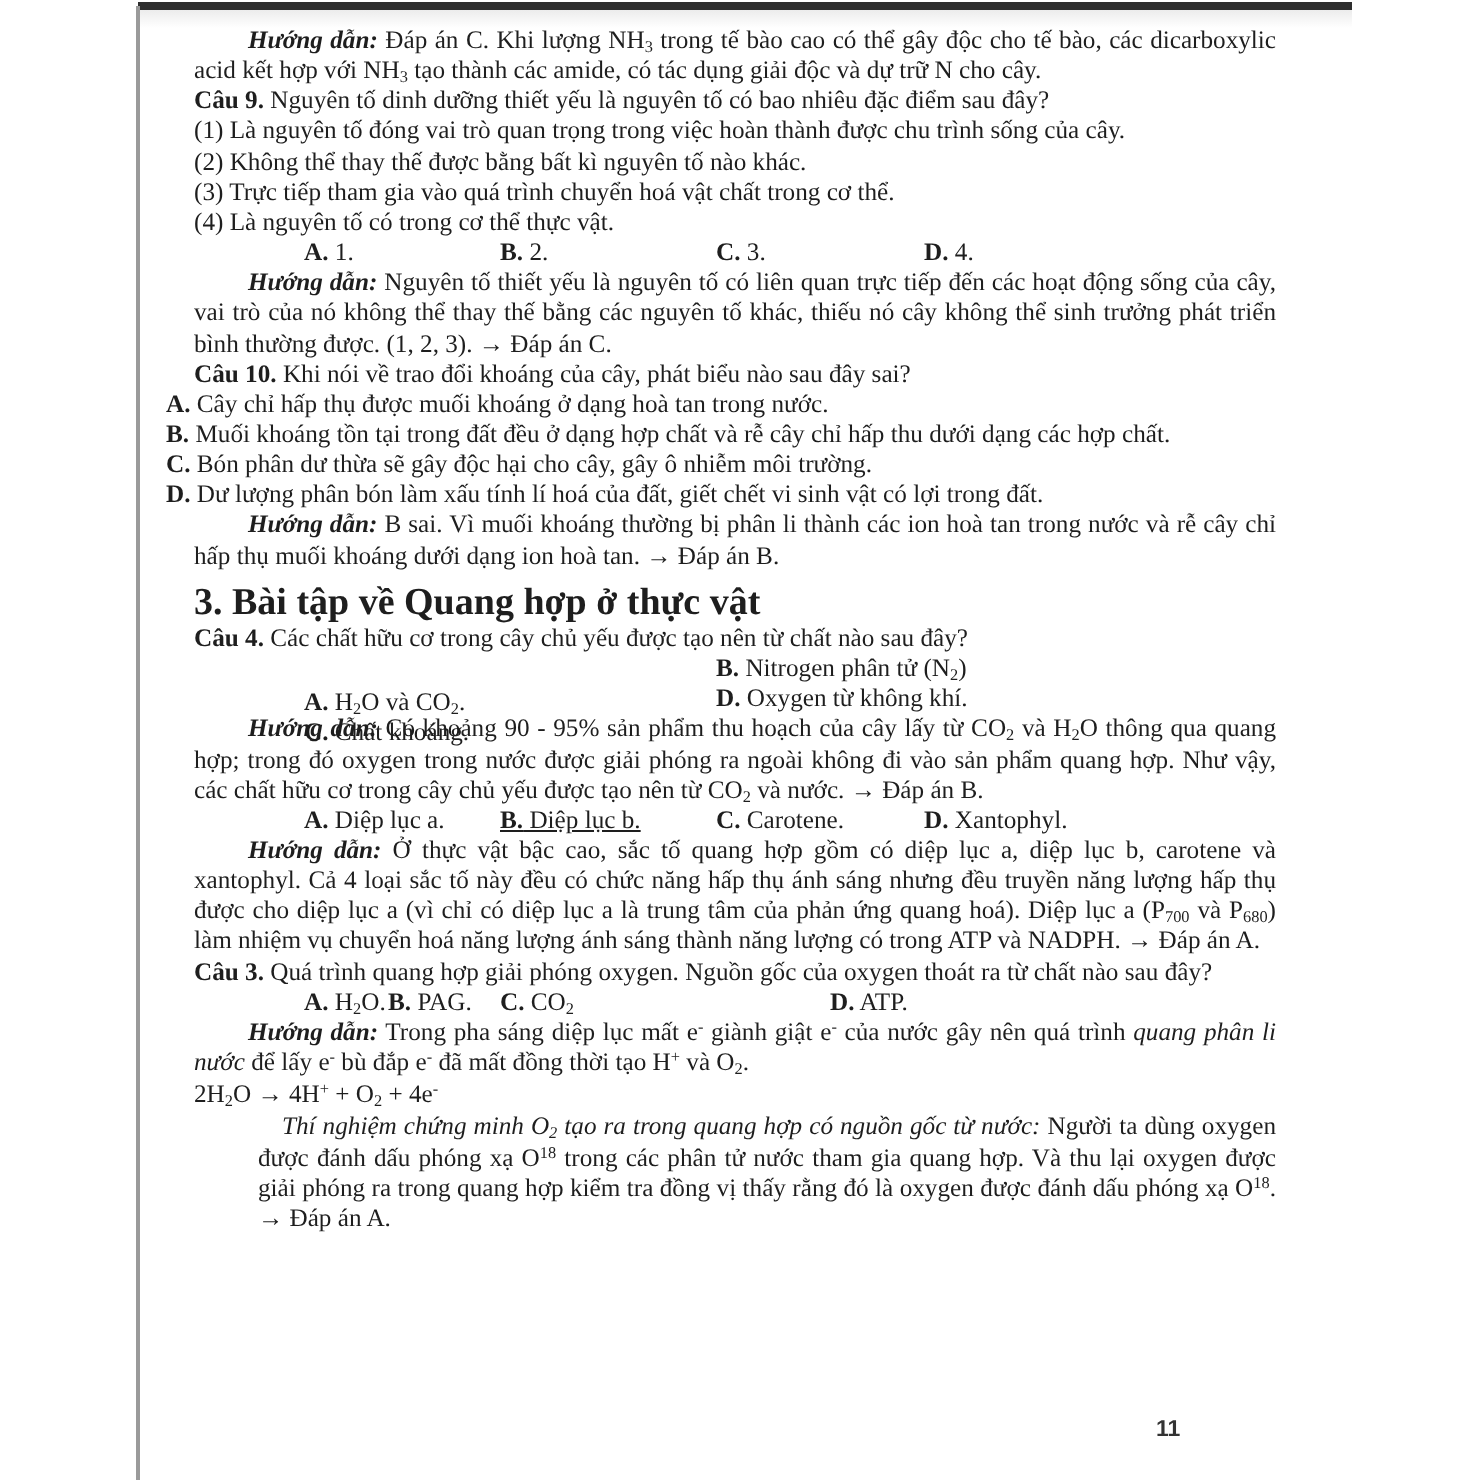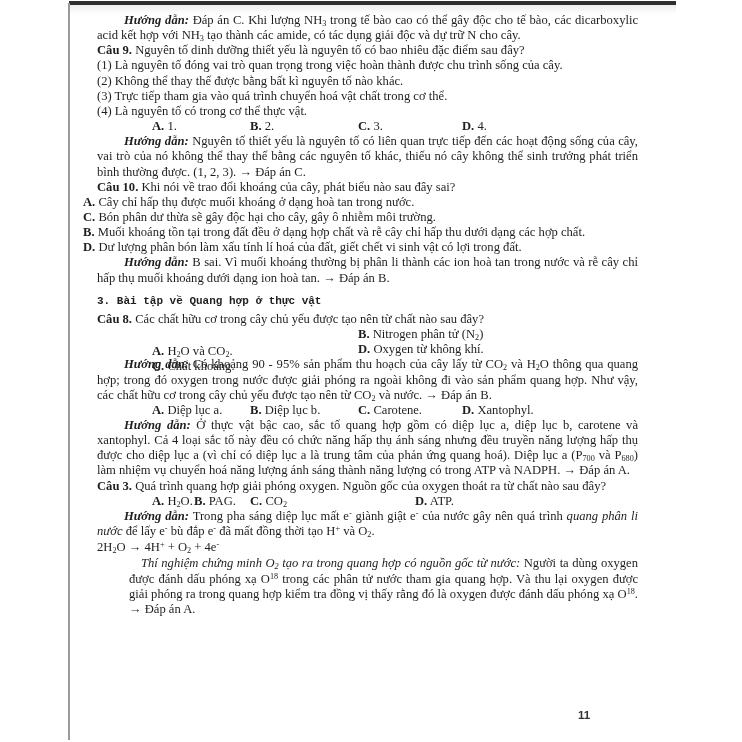--- a/index.html
+++ b/index.html
@@ -21,34 +21,34 @@
   .b{font-weight:bold;}
   .i{font-style:italic;}
   sub,sup{font-size:0.65em;line-height:0;}
   sub{vertical-align:-0.25em;}
   sup{vertical-align:0.5em;}
 
   .hd{text-indent:27px;text-align:justify;}
   .cau{padding-left:33px;text-indent:-33px;text-align:justify;}
   .list{margin-left:16px;}
   .opt-block{margin-left:47px;text-indent:-14px;text-align:justify;}
-  .heading{font-family:Liberation Mono, monospace;font-weight:bold;font-size:11px;margin:8px 0 3px 0 !important;}
+  .heading{font-family:Liberation Serif, serif;font-weight:bold;font-size:19px;margin:8px 0 3px 0 !important;}
   .eq{text-align:left;margin:1px 0 !important;}
   .bq{margin-left:32px !important;text-indent:12px;text-align:justify;}
 
   .row{position:relative;height:15.15px;}
   .row .opt{position:absolute;top:0;white-space:nowrap;}
   .row-c9 .opt:nth-child(1){left:55px;}
   .row-c9 .opt:nth-child(2){left:153px;}
   .row-c9 .opt:nth-child(3){left:261px;}
   .row-c9 .opt:nth-child(4){left:365px;}
   .row-2col .opt:nth-child(1){left:55px;margin-top:17px;}
   .row-2col .opt:nth-child(2){left:261px;}
   .row-c2 .opt:nth-child(1){left:55px;}
-  .row-c2 .opt:nth-child(2){left:153px;}
+  .row-c2 .opt:nth-child(2){left:153px;text-decoration:underline;}
   .row-c2 .opt:nth-child(3){left:261px;}
   .row-c2 .opt:nth-child(4){left:365px;}
   .row-c3 .opt:nth-child(1){left:55px;}
   .row-c3 .opt:nth-child(2){left:97px;}
   .row-c3 .opt:nth-child(3){left:153px;}
   .row-c3 .opt:nth-child(4){left:318px;}
 
   .page-number{
     position:absolute;left:578px;top:709px;
     font-family:"Liberation Sans",sans-serif;font-weight:bold;
@@ -71,26 +71,26 @@
     <div class="list"><span>(4) Là nguyên tố có trong cơ thể thực vật.</span></div>
     <div class="row row-c9">
       <span class="opt"><span class="b">A.</span><span> 1.</span></span>
       <span class="opt"><span class="b">B.</span><span> 2.</span></span>
       <span class="opt"><span class="b">C.</span><span> 3.</span></span>
       <span class="opt"><span class="b">D.</span><span> 4.</span></span>
     </div>
     <div class="hd"><span class="b i">Hướng dẫn:</span><span> Nguyên tố thiết yếu là nguyên tố có liên quan trực tiếp đến các hoạt động sống của cây, vai trò của nó không thể thay thế bằng các nguyên tố khác, thiếu nó cây không thể sinh trưởng phát triển bình thường được. (1, 2, 3). → Đáp án C.</span></div>
     <div class="cau"><span class="b">Câu 10.</span><span> Khi nói về trao đổi khoáng của cây, phát biểu nào sau đây sai?</span></div>
     <div class="opt-block"><span class="b">A.</span><span> Cây chỉ hấp thụ được muối khoáng ở dạng hoà tan trong nước.</span></div>
+    <div class="opt-block"><span class="b">B.</span><span> Muối khoáng tồn tại trong đất đều ở dạng hợp chất và rễ cây chỉ hấp thu dưới dạng các hợp chất.</span></div>
     <div class="opt-block"><span class="b">C.</span><span> Bón phân dư thừa sẽ gây độc hại cho cây, gây ô nhiễm môi trường.</span></div>
-    <div class="opt-block"><span class="b">B.</span><span> Muối khoáng tồn tại trong đất đều ở dạng hợp chất và rễ cây chỉ hấp thu dưới dạng các hợp chất.</span></div>
     <div class="opt-block"><span class="b">D.</span><span> Dư lượng phân bón làm xấu tính lí hoá của đất, giết chết vi sinh vật có lợi trong đất.</span></div>
     <div class="hd"><span class="b i">Hướng dẫn:</span><span> B sai. Vì muối khoáng thường bị phân li thành các ion hoà tan trong nước và rễ cây chỉ hấp thụ muối khoáng dưới dạng ion hoà tan. → Đáp án B.</span></div>
     <div class="heading"><span class="b">3. Bài tập về Quang hợp ở thực vật</span></div>
-    <div class="cau"><span class="b">Câu 8.</span><span> Các chất hữu cơ trong cây chủ yếu được tạo nên từ chất nào sau đây?</span></div>
+    <div class="cau"><span class="b">Câu 4.</span><span> Các chất hữu cơ trong cây chủ yếu được tạo nên từ chất nào sau đây?</span></div>
     <div class="row row-2col">
       <span class="opt"><span class="b">A.</span><span> H</span><sub>2</sub><span>O và CO</span><sub>2</sub><span>.</span></span>
       <span class="opt"><span class="b">B.</span><span> Nitrogen phân tử (N</span><sub>2</sub><span>)</span></span>
     </div>
     <div class="row row-2col">
       <span class="opt"><span class="b">C.</span><span> Chất khoáng.</span></span>
       <span class="opt"><span class="b">D.</span><span> Oxygen từ không khí.</span></span>
     </div>
     <div class="hd"><span class="b i">Hướng dẫn:</span><span> Có khoảng 90 - 95% sản phẩm thu hoạch của cây lấy từ CO</span><sub>2</sub><span> và H</span><sub>2</sub><span>O thông qua quang hợp; trong đó oxygen trong nước được giải phóng ra ngoài không đi vào sản phẩm quang hợp. Như vậy, các chất hữu cơ trong cây chủ yếu được tạo nên từ CO</span><sub>2</sub><span> và nước. → Đáp án B.</span></div>
     <div class="row row-c2">

